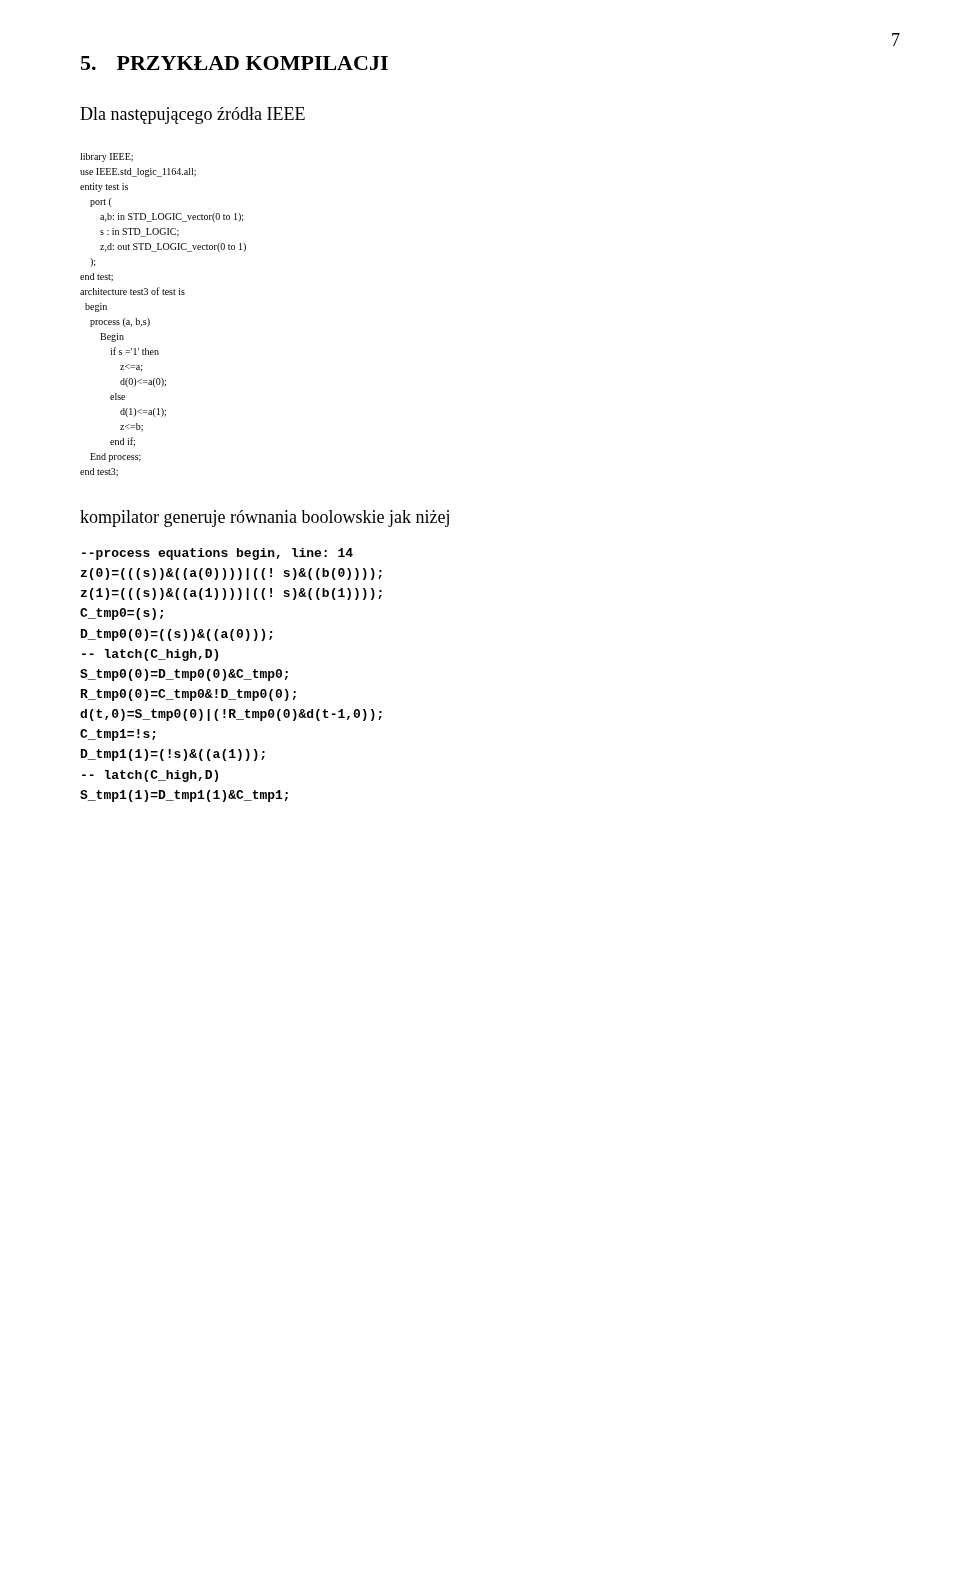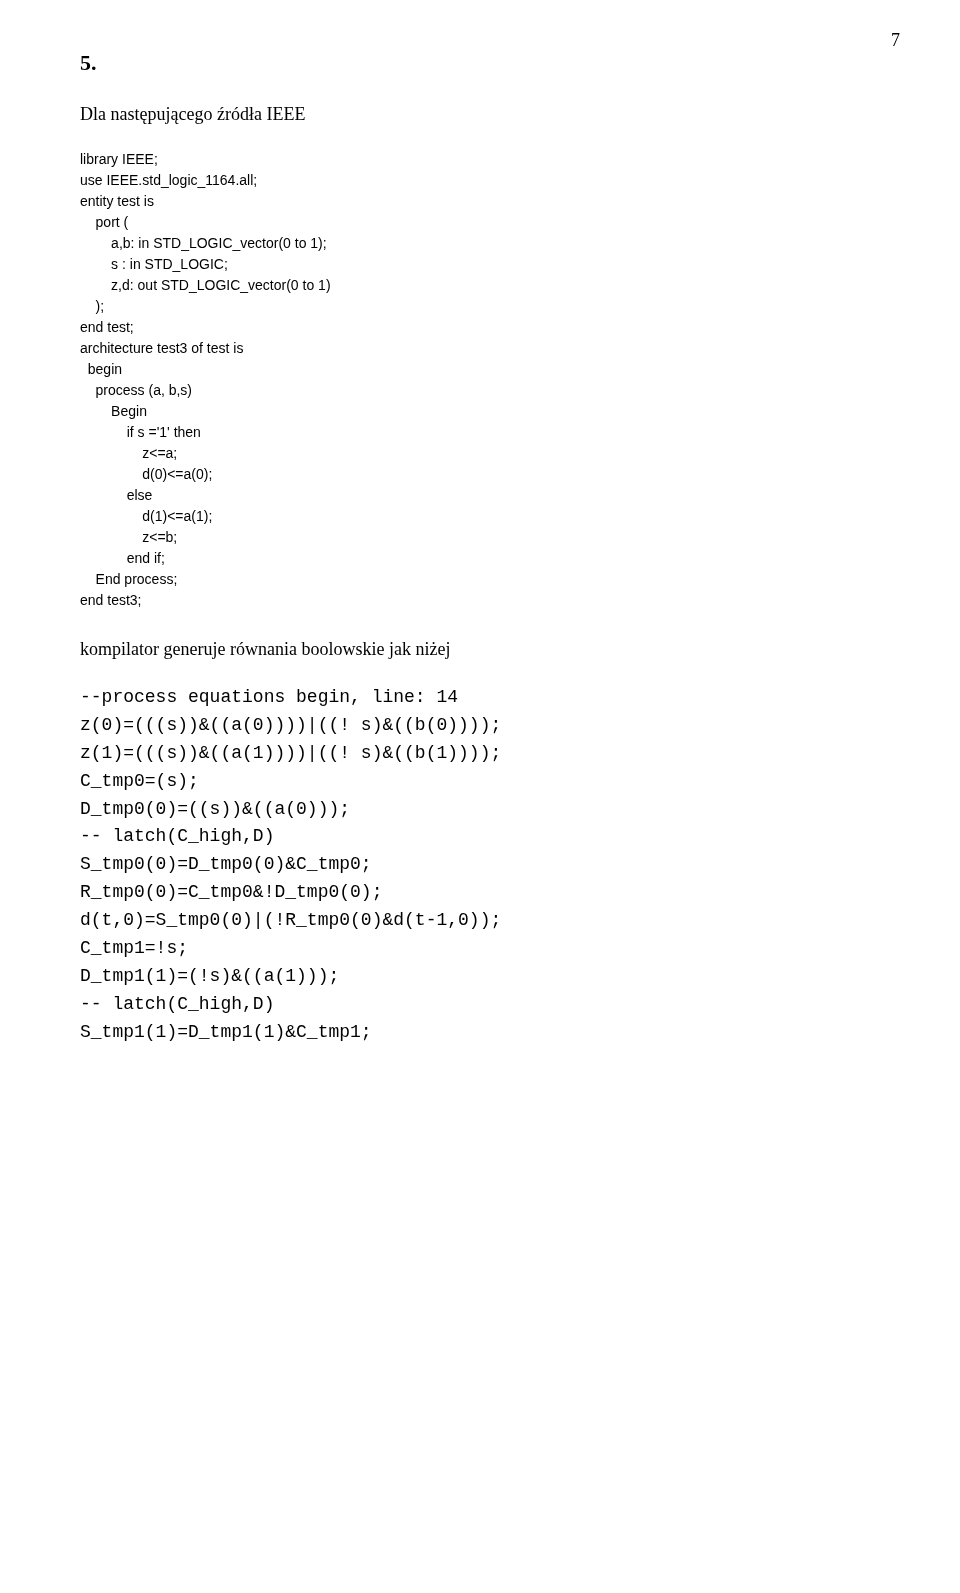--- a/index.html
+++ b/index.html
@@ -45,47 +45,49 @@
       font-weight: bold;
     }
 
     .intro-text {
       font-family: 'Times New Roman', Times, serif;
       font-size: 18px;
       margin-bottom: 24px;
     }
 
     .code-block {
-      font-family: Liberation Sans, sans-serif;
-      font-size: 14px;
+      font-family: Liberation Serif, serif;
+      font-size: 10px;
       line-height: 1.5;
       margin-bottom: 28px;
       white-space: pre;
     }
 
     .description-text {
       font-family: 'Times New Roman', Times, serif;
       font-size: 18px;
-      margin-bottom: 24px;
+      margin-bottom: 16px;
     }
 
     .equation-block {
       font-family: 'Courier New', Courier, monospace;
-      font-size: 18px;
+      font-size: 13px;
       line-height: 1.55;
       white-space: pre;
+      font-weight: bold;
     }
   </style>
 </head>
 <body>
 
 <div class="page-number">7</div>
 
 <div class="section-heading">
   <span class="section-number">5.</span>
+  <span class="section-title">PRZYKŁAD KOMPILACJI</span>
 </div>
 
 <p class="intro-text">Dla następującego źródła  IEEE</p>
 
 <div class="code-block">library IEEE;
 use IEEE.std_logic_1164.all;
 entity test is
     port (
         a,b: in STD_LOGIC_vector(0 to 1);
         s : in STD_LOGIC;

